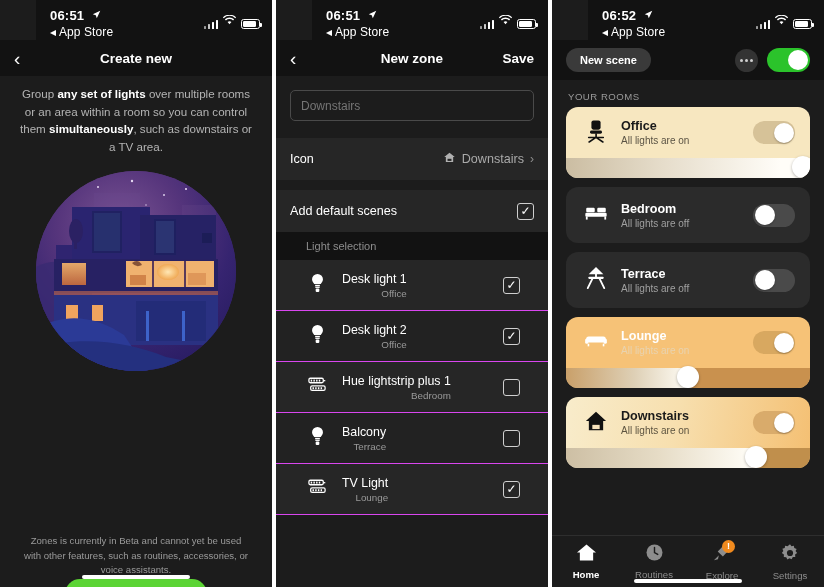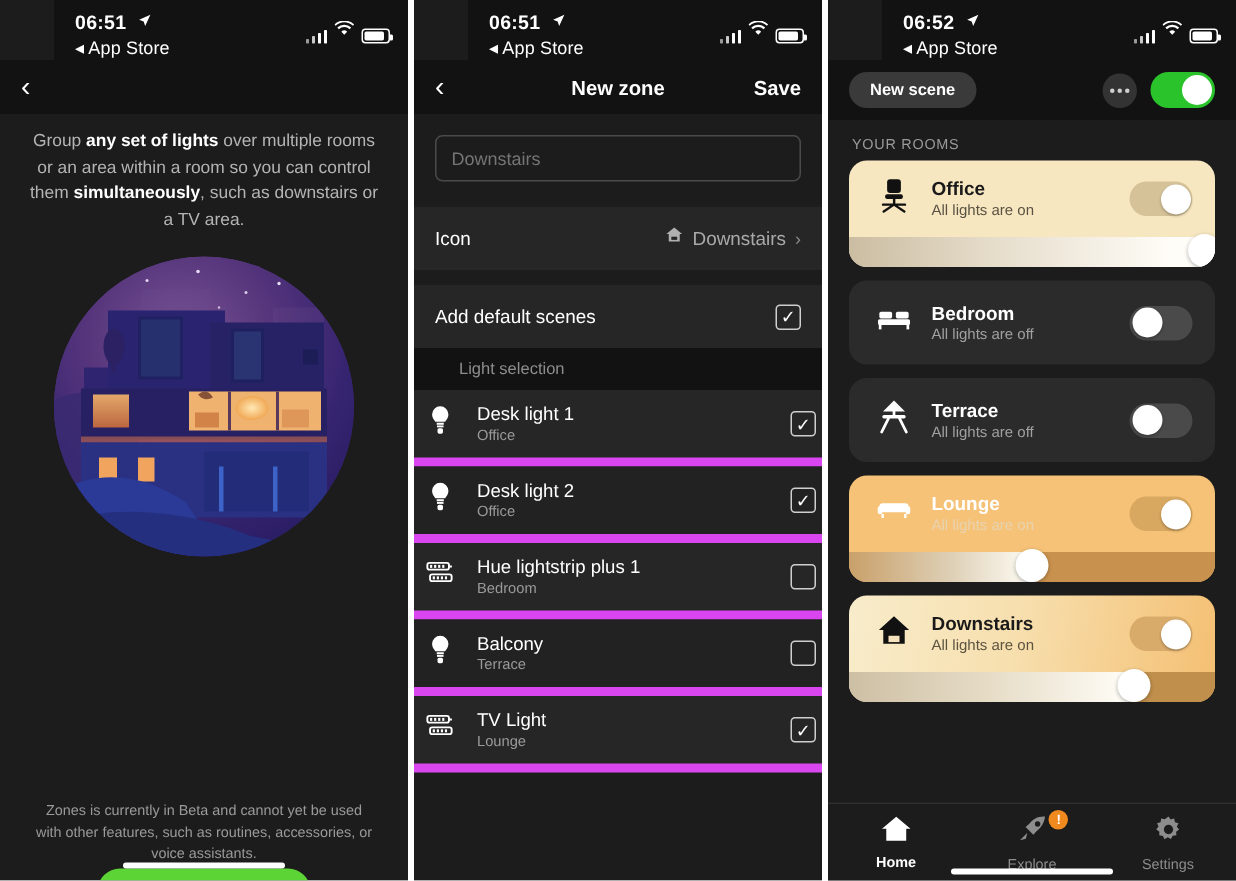--- a/index.html
+++ b/index.html
@@ -153,22 +153,23 @@
   }
   .cb {
     width:17px; height:17px; border:1.4px solid #cfcfcf; border-radius:3px;
     display:flex; align-items:center; justify-content:center;
     color:#ffffff; font-size:12px; line-height:1;
   }
   .cb.off { color: transparent; }
 
   .lightrow {
     height: 51px; display:flex; align-items:center;
-    padding: 0 4px; background:#262626;
-    border-bottom: 6px solid #d946ef;
+    padding: 0 28px; background:#262626;
+    border-bottom: 1px solid #d946ef;
+    text-align: right;
   }
   .lightrow:nth-child(even) { background:#222222; }
   .licon { width:26px; display:flex; justify-content:center; align-items:center; }
   .ltext { margin-left: 12px; }
   .lname { color:#ffffff; font-size:12.4px; }
   .lroom { color:#9a9a9a; font-size:9.8px; margin-top:2px; }
   .lcb { margin-left:auto; }
 
   
   .p3-body { background:#1c1c1c; height:511px; position:relative; }
@@ -300,20 +301,21 @@
             </svg>
         </span>
         <span class="batt">
             <span></span>
           </span>
       </div>
     </div>
 
     <div class="navbar">
       <span class="nav-back">‹</span>
+      <span class="nav-title">Create new</span>
     </div>
 
     <div class="p1-body">
       <div class="p1-desc"><span>Group </span><b>any set of lights</b><span> over multiple rooms or an area within a room so you can control them </span><b>simultaneously</b><span>, such as downstairs or a TV area.</span></div>
 
       <div class="illo-wrap">
         <div class="illo">
           <svg viewBox="0 0 200 200" width="200" height="200">
             <defs>
               <radialGradient id="sky" cx="42%" cy="28%" r="78%">
@@ -697,20 +699,27 @@
         </div>
 
       <div class="tabbar" id="tab-bar">
           <div class="tab active">
             <span style="color: rgb(255, 255, 255);"><svg width="21" height="19" viewBox="0 0 22 20">
                 <path d="M11 1.5 1 10h3v8.5h14V10h3z" fill="currentColor"></path>
               </svg></span>
             <span class="tlabel">Home</span>
           </div>
           <div class="tab">
+            <span style="color: rgb(141, 141, 141);"><svg width="19" height="19" viewBox="0 0 20 20">
+                <circle cx="10" cy="10" r="8.4" fill="currentColor"></circle>
+                <path d="M10 4.6V10l3.4 2" stroke="#1c1c1c" stroke-width="1.5" fill="none" stroke-linecap="round"></path>
+              </svg></span>
+            <span class="tlabel">Routines</span>
+          </div>
+          <div class="tab">
             <span style="color: rgb(141, 141, 141);"><svg width="21" height="20" viewBox="0 0 22 21">
                 <path d="M19.6 1.4c-4.6-.4-8.4 1.6-11 5L6 8.8l5.4 5.4 2.4-2.6c3.4-2.6 5.4-6.4 5.8-10.2z" fill="currentColor"></path>
                 <path d="M6.2 13.8 2 18l4.2-1 1-4.2z" fill="currentColor"></path>
                 <circle cx="14.4" cy="6.6" r="1.9" fill="#1c1c1c"></circle>
               </svg></span>
             <span class="badge">!</span>
             <span class="tlabel">Explore</span>
           </div>
           <div class="tab">
             <span style="color: rgb(141, 141, 141);"><svg width="20" height="20" viewBox="0 0 22 22">

